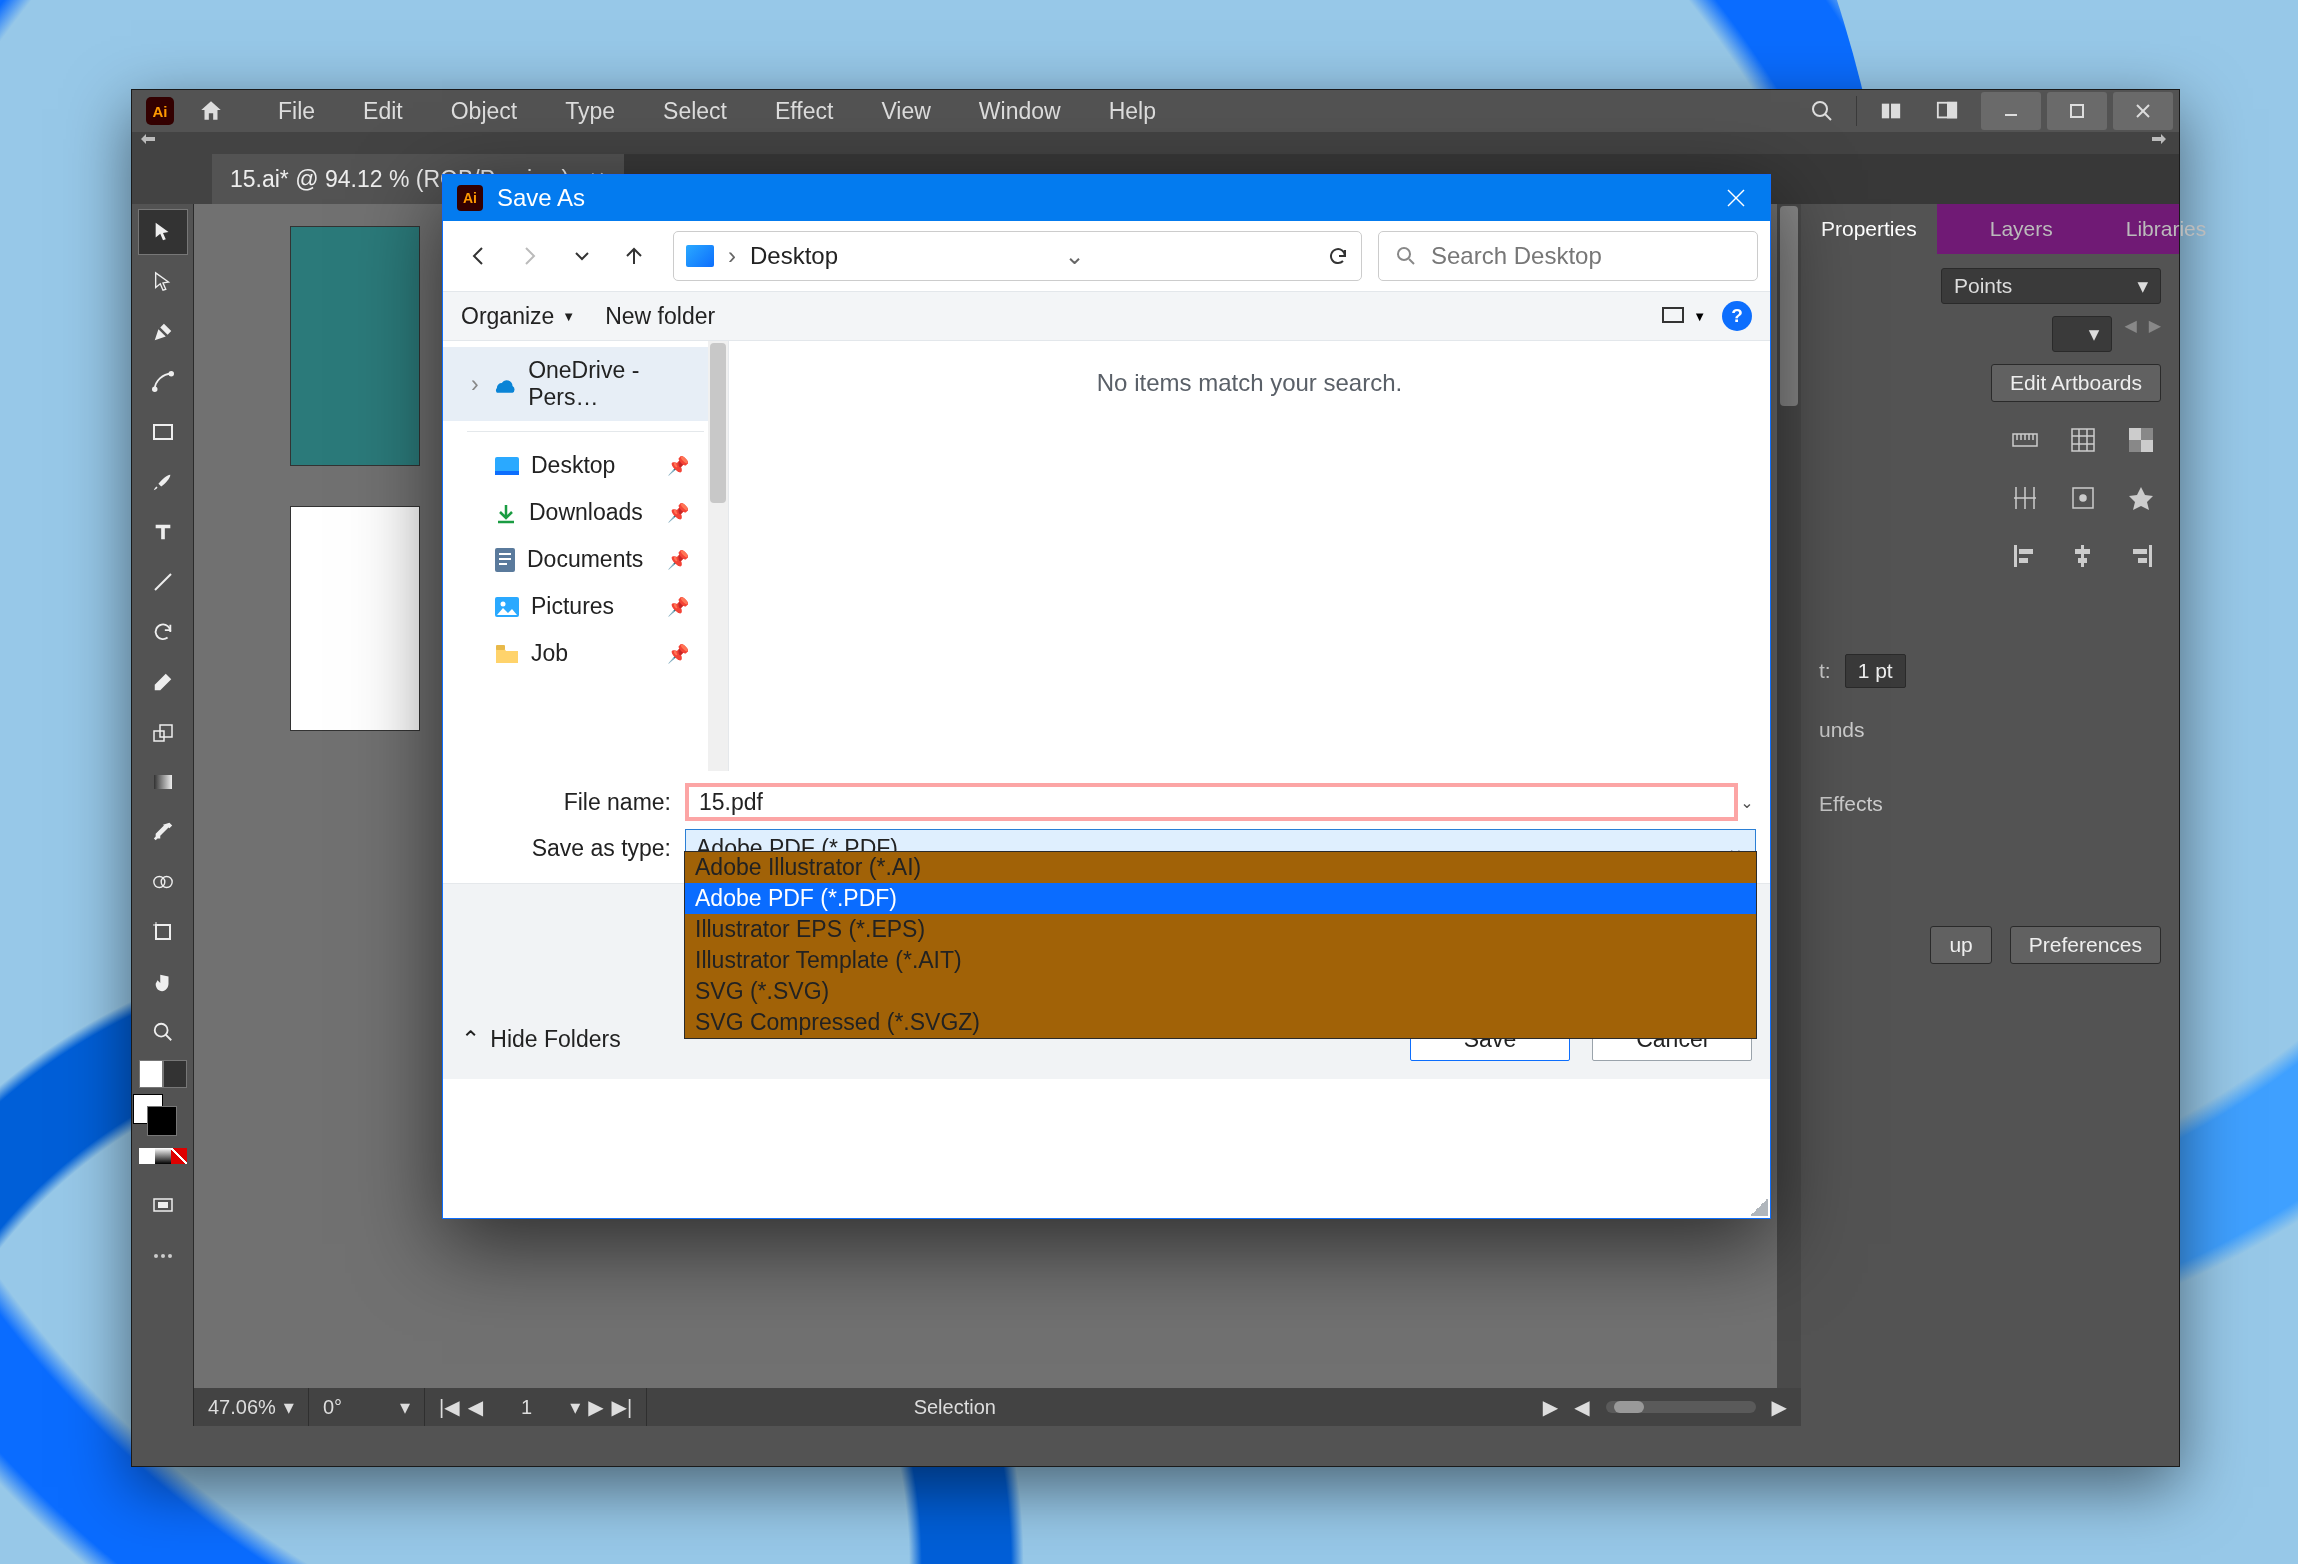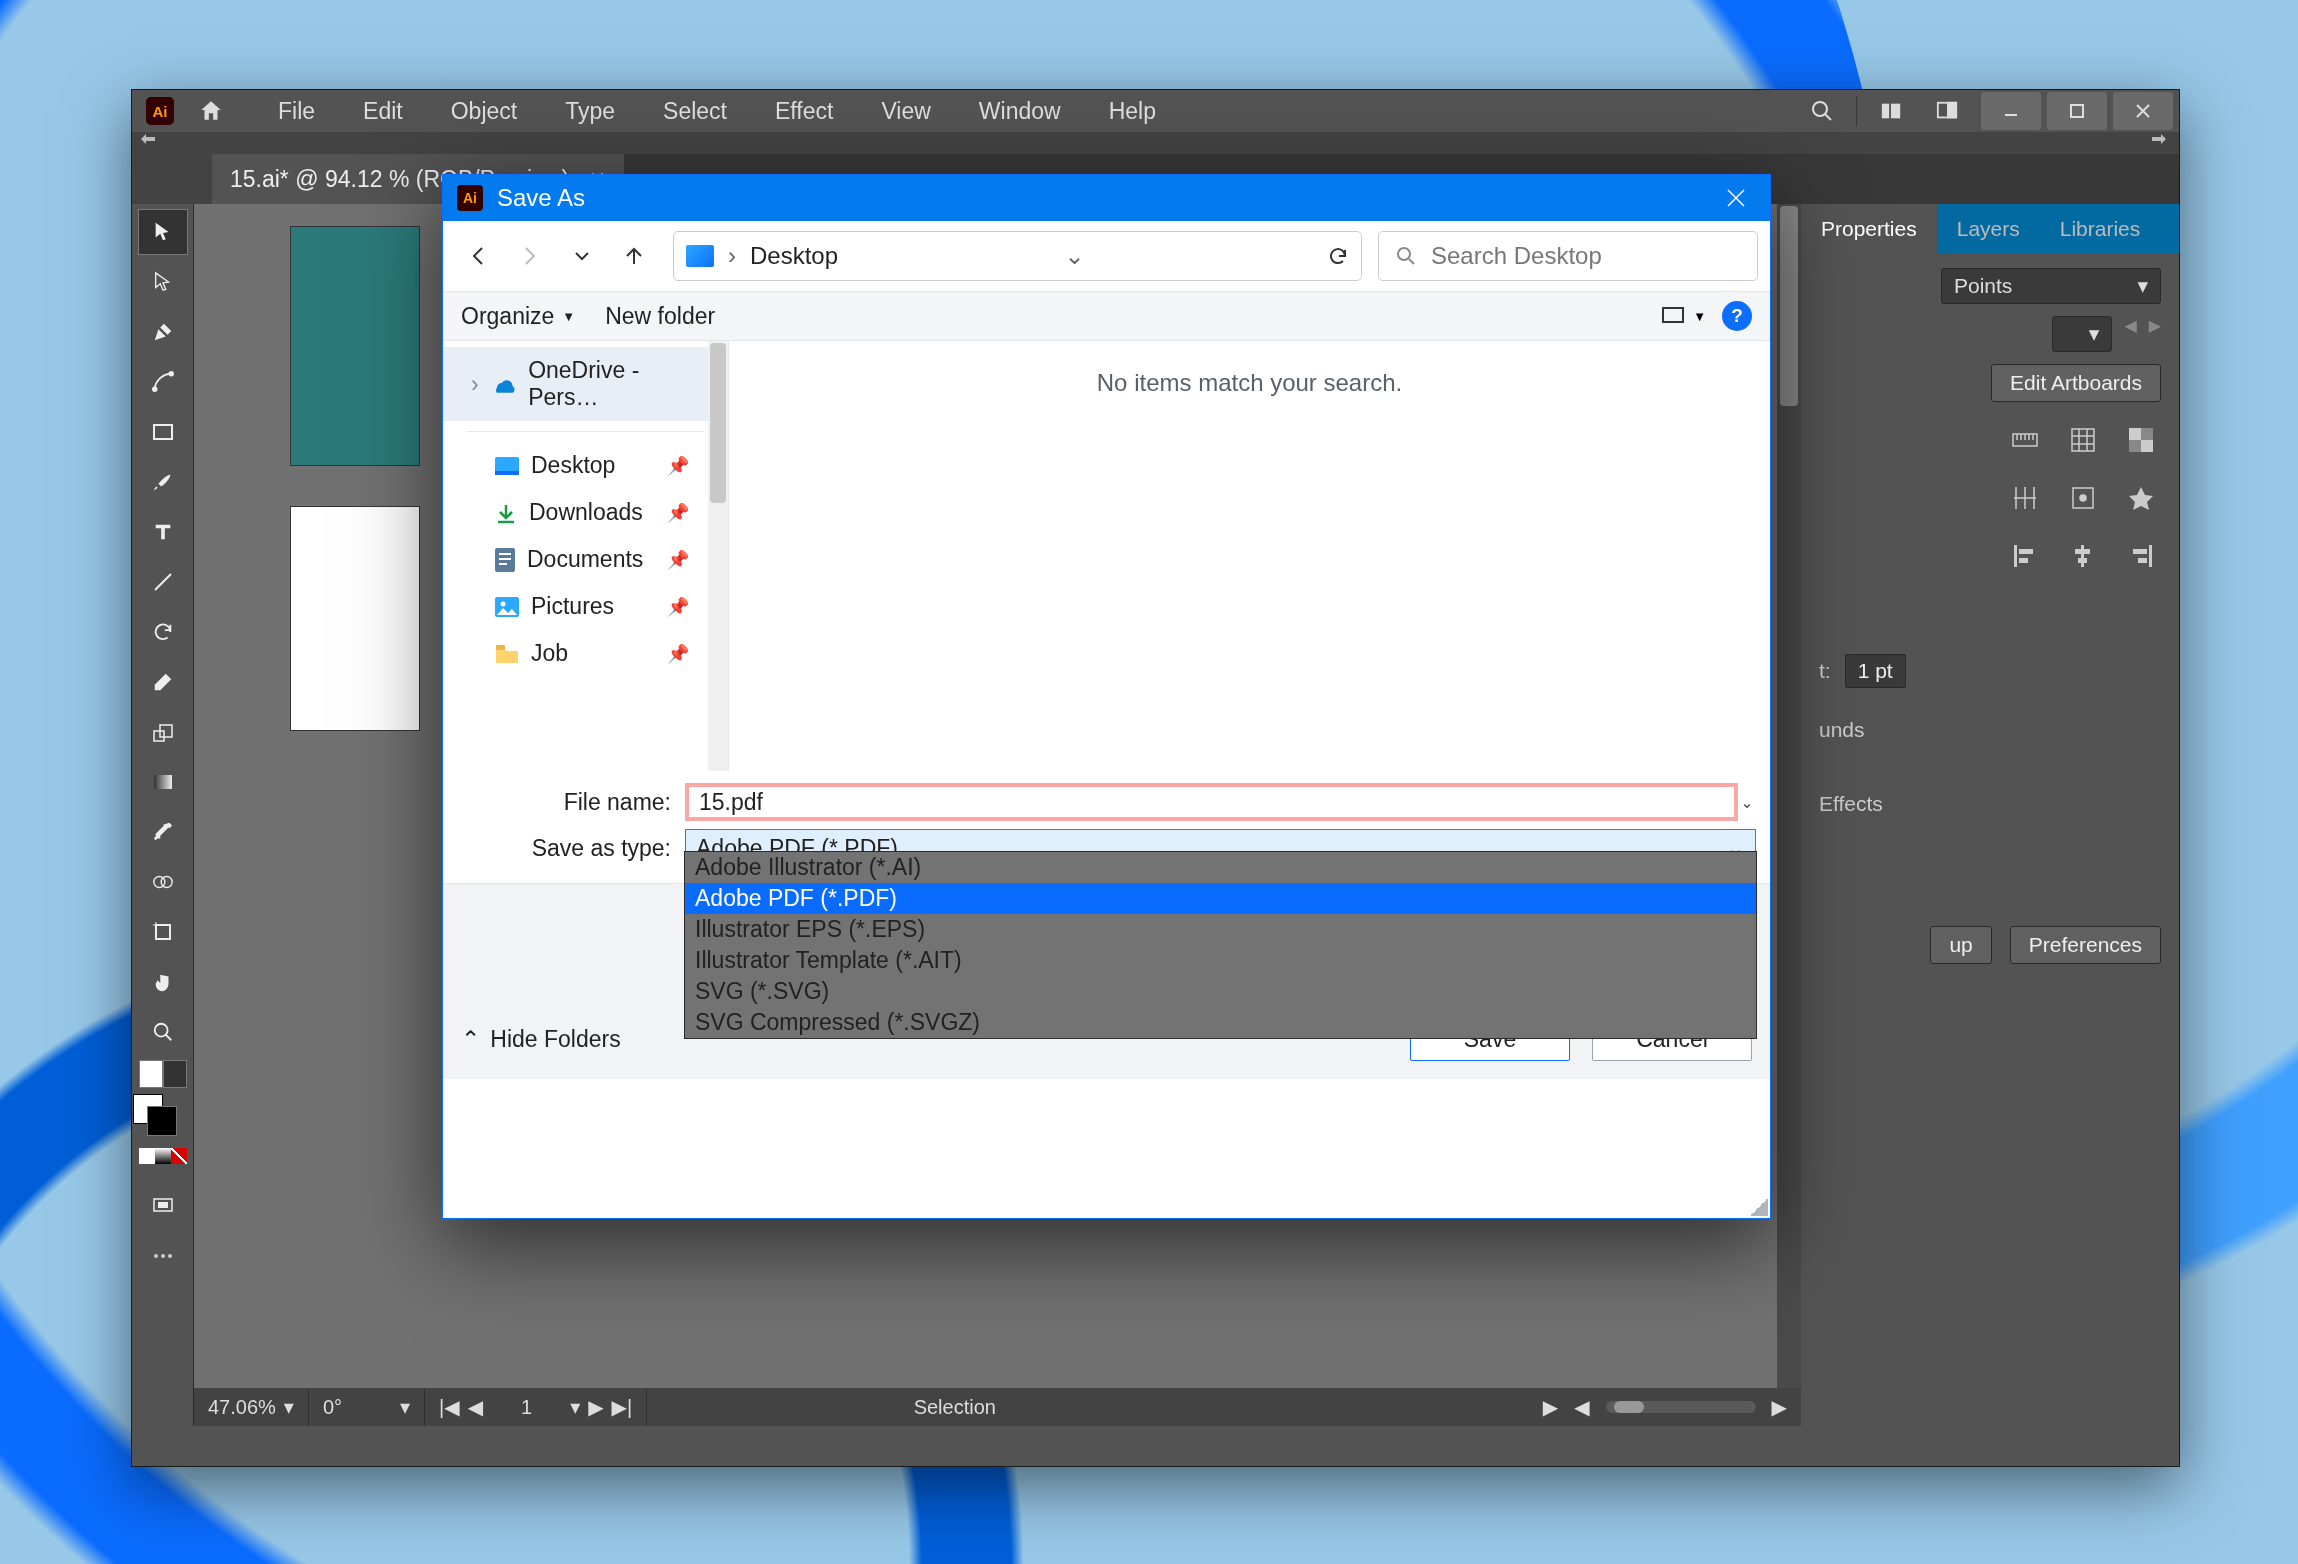--- a/index.html
+++ b/index.html
@@ -50,21 +50,21 @@
 .artboard { position:absolute; left:16px; top:0; width: 130px; height: 240px; background:#2b7a7a; border:1px solid #333; }
 .artboard2 { position:absolute; left:16px; top:280px; width:130px; height:225px; background:#fff; border:1px solid #333; }
 .scroll-v { position:absolute; right:0; top:0; width:24px; bottom:38px; background:#4a4a4a; }
 .scroll-v .thumb{ position:absolute; left:3px; right:3px; top:2px; height:200px; background:#888; border-radius:4px;}
 .status { position:absolute; left:0; right:0; bottom:0; height:38px; background:#434343; display:flex; align-items:center; color:#ddd; font-size:20px; }
 .status .box { padding:0 14px; border-right:1px solid #2f2f2f; height:100%; display:flex; align-items:center; gap:8px; }
 .status .mid { margin: 0 auto; }
 
 
 .ai-right { width: 378px; background: #383838; color:#ccc; }
-.panel-tabs { display:flex; height:50px; background:#0369a1; align-items:flex-start; }
+.panel-tabs { display:flex; height:50px; background:#701a75; align-items:flex-start;gap:33px; }
 .panel-tab { padding: 0 20px; font-size:21px; height:100%; display:flex; align-items:center; color:#bbb; }
 .panel-tab.active { background:#535353; color:#fff; }
 .panel-body { background:#535353; height: 1172px; padding: 14px 18px; }
 .sel-row { display:flex; justify-content:flex-end; gap:12px; margin-bottom:12px; }
 .dropdown-dk { background:#3a3a3a; border:1px solid #2a2a2a; height:36px; display:flex; align-items:center; padding:0 12px; color:#ddd; font-size:21px; border-radius:3px; }
 .dropdown-dk .chev { margin-left:auto; }
 .btn-dk { background:#616161; border:1px solid #2a2a2a; color:#eee; font-size:21px; padding:6px 18px; border-radius:3px; }
 .icon-row { display:flex; gap:18px; margin:18px 0; justify-content:flex-end; }
 .icon-row .sq { width:40px; height:40px; display:flex; align-items:center; justify-content:center; color:#ddd; }
 .label-inline { display:flex; align-items:center; gap:14px; font-size:21px; }
@@ -95,21 +95,21 @@
 .tree-item.sel { background:#e7eef6; }
 .tree-item .pin { margin-left:auto; color:#888; font-size:18px; padding-right:22px;}
 .tree-sep { height:1px; background:#e4e8eb; margin:10px 24px; }
 .files { flex:1; display:flex; align-items:flex-start; justify-content:center; padding-top:28px; font-size:24px; color:#5a6068; }
 .dlg-fields { padding: 12px 14px 8px; background:#fff; }
 .field-row { display:flex; align-items:center; margin-bottom:8px; }
 .field-row label { width:228px; text-align:right; font-size:23px; color:#222; padding-right:14px; }
 .text-in { flex:1; height:38px; border:4px solid #fca5a5; background:#fff; font-size:23px; padding:0 10px; color:#222; }
 .combo { flex:1; height:38px; border:1px solid #2b7fd5; background:#dfeffe; font-size:23px; padding:0 10px; color:#222; display:flex; align-items:center; position:relative;}
 .combo .chev { margin-left:auto; color:#555;}
-.dropdown-list { position:absolute; left:241px; right:13px; top:calc(100%); border:1px solid #2b2b2b; background:#737373; z-index:5;}
+.dropdown-list { position:absolute; left:241px; right:13px; top:calc(100%); border:1px solid #2b2b2b; background:#a16207; z-index:5;}
 .dd-item { font-size:23px; padding:2px 10px; color:#222; }
 .dd-item.sel { background:#0a6cff; color:#fff; }
 .dlg-gap { height: 116px; background:#f1f3f5; border-top:1px solid #e5e8eb;}
 .dlg-footer { height:80px; background:#f1f3f5; display:flex; align-items:center; padding:0 18px; }
 .hide-folders { font-size:23px; color:#222; display:flex; align-items:center; gap:10px;}
 .dlg-buttons { margin-left:auto; display:flex; gap:22px; }
 .dlg-btn { width:160px; height:44px; border:1px solid #9aa3ab; background:#fff; font-size:23px; color:#222; display:flex; align-items:center; justify-content:center; border-radius:2px;}
 .dlg-btn.primary { border:1px solid #0d6efd; }
 .resize-grip { position:absolute; right:2px; bottom:2px; width:18px; height:18px; background:
   linear-gradient(135deg, transparent 50%, #b0b6bc 50%);}

